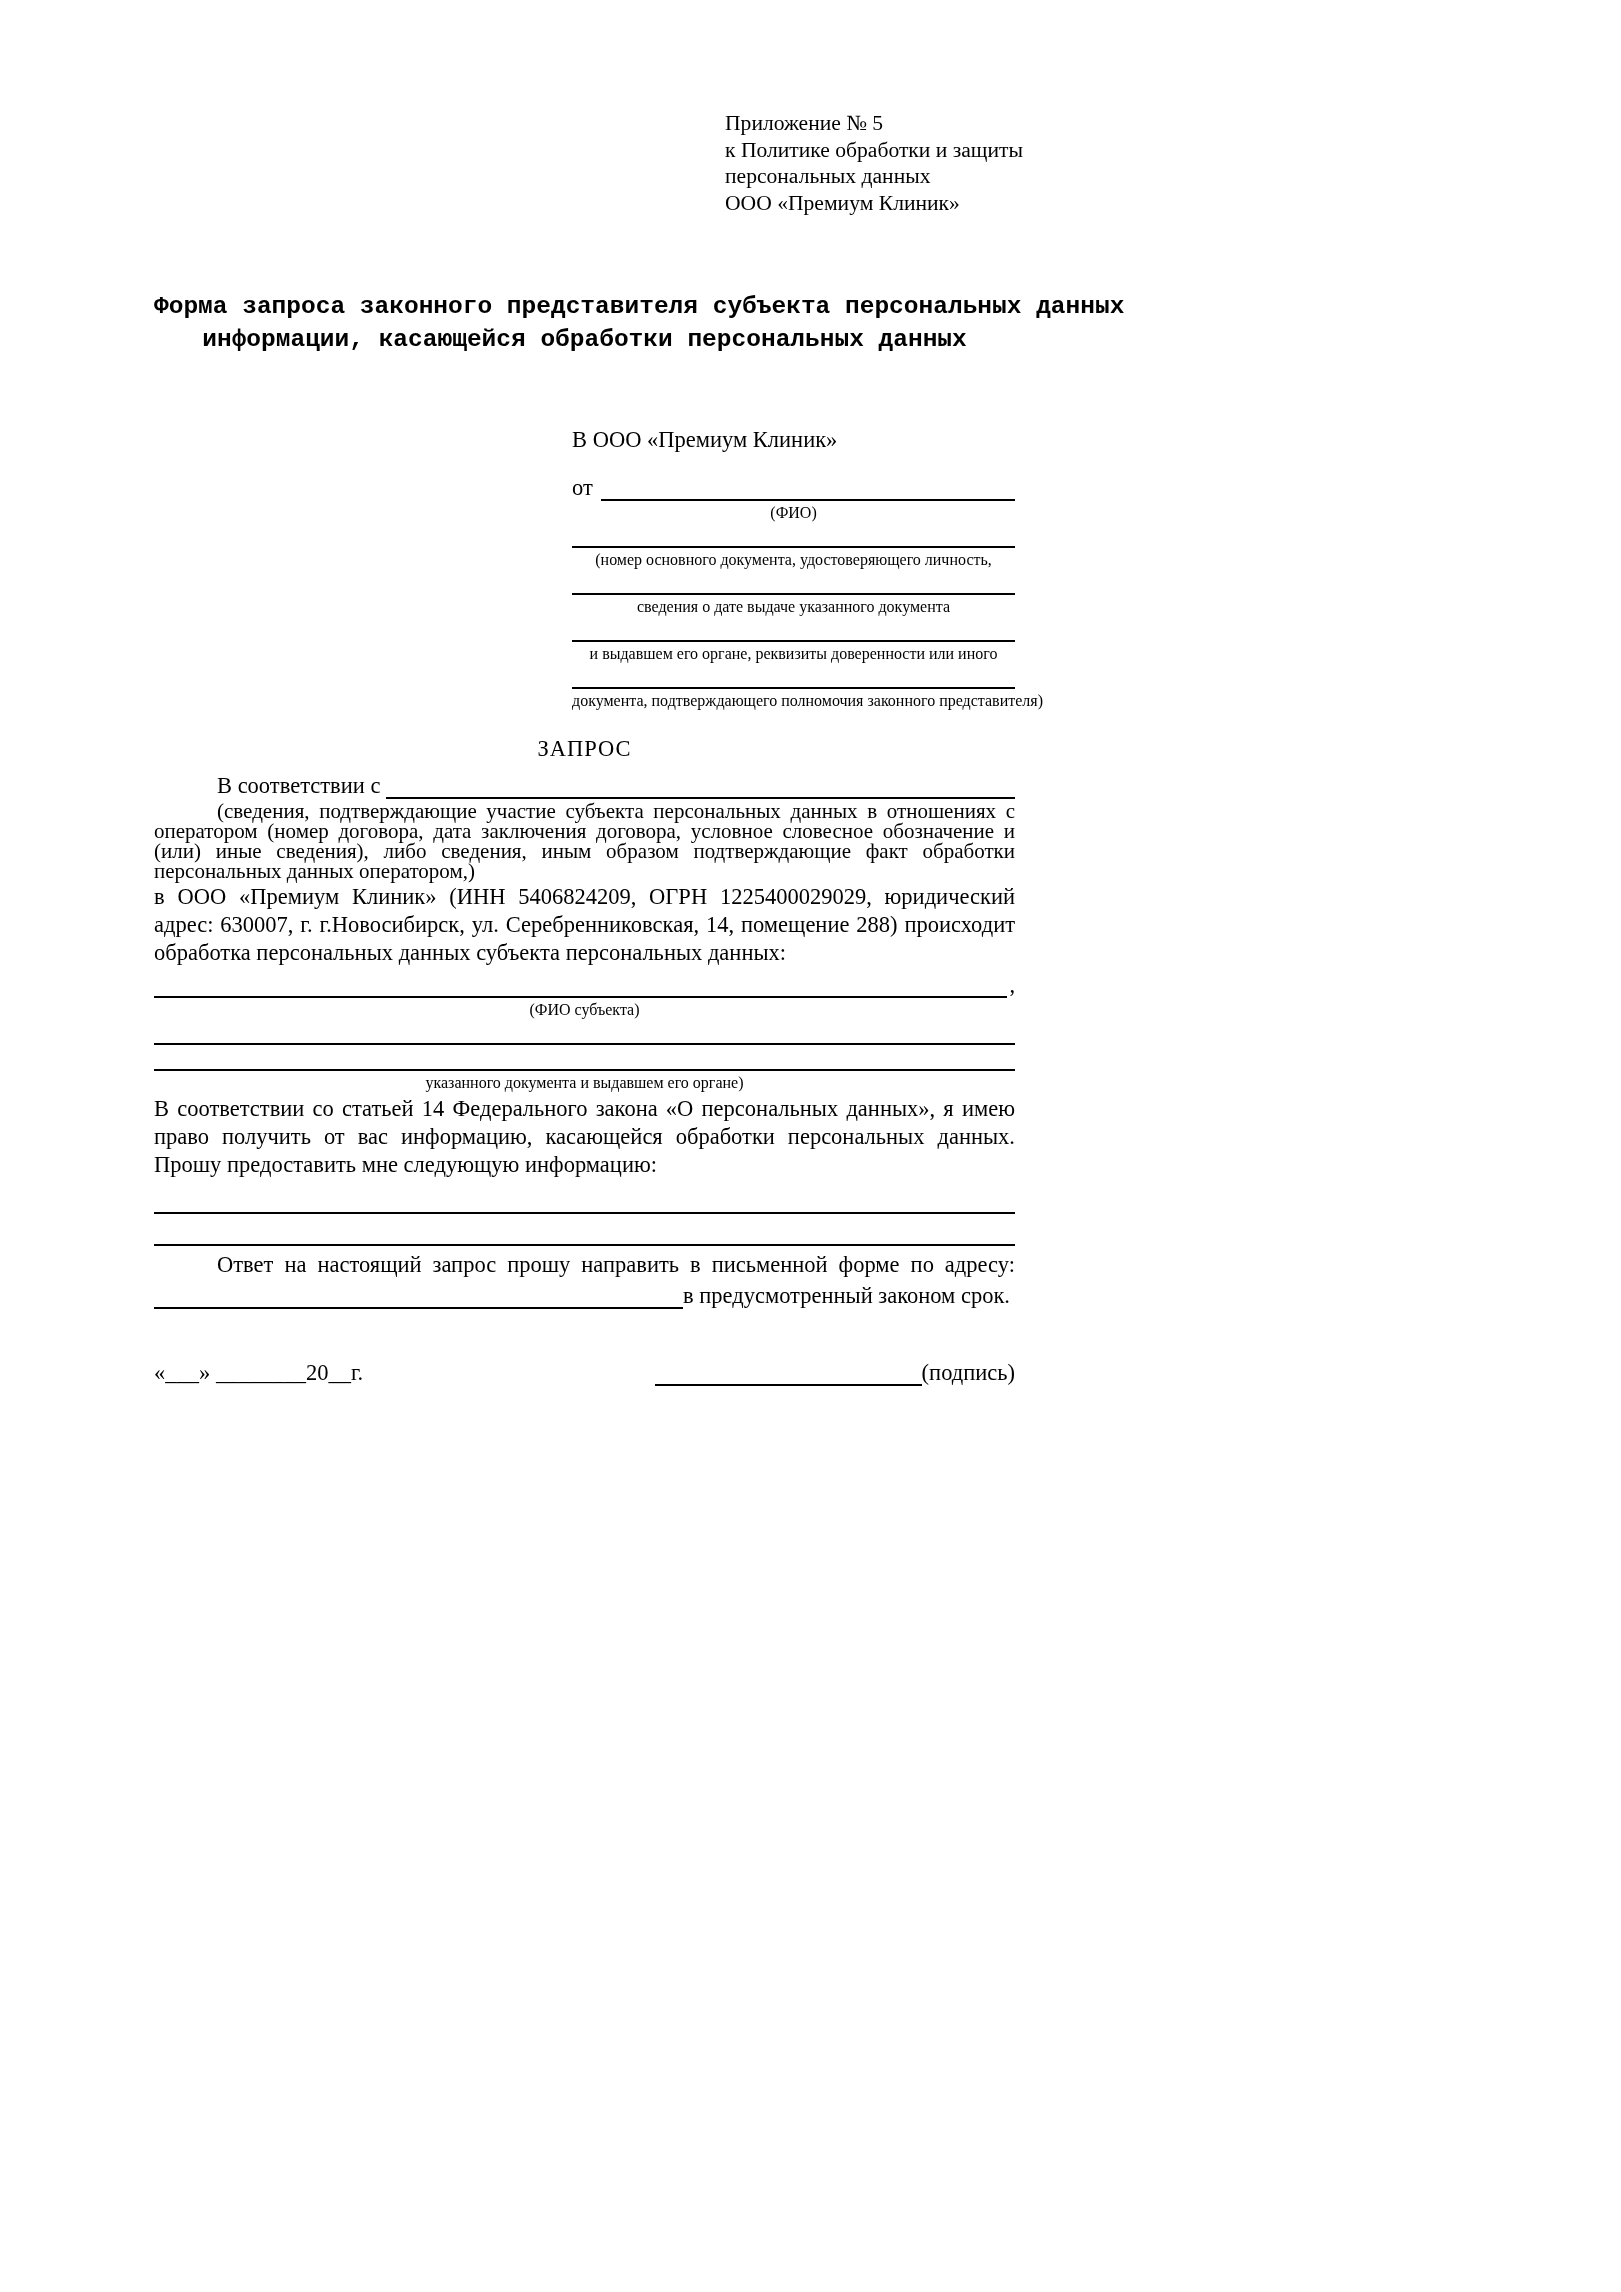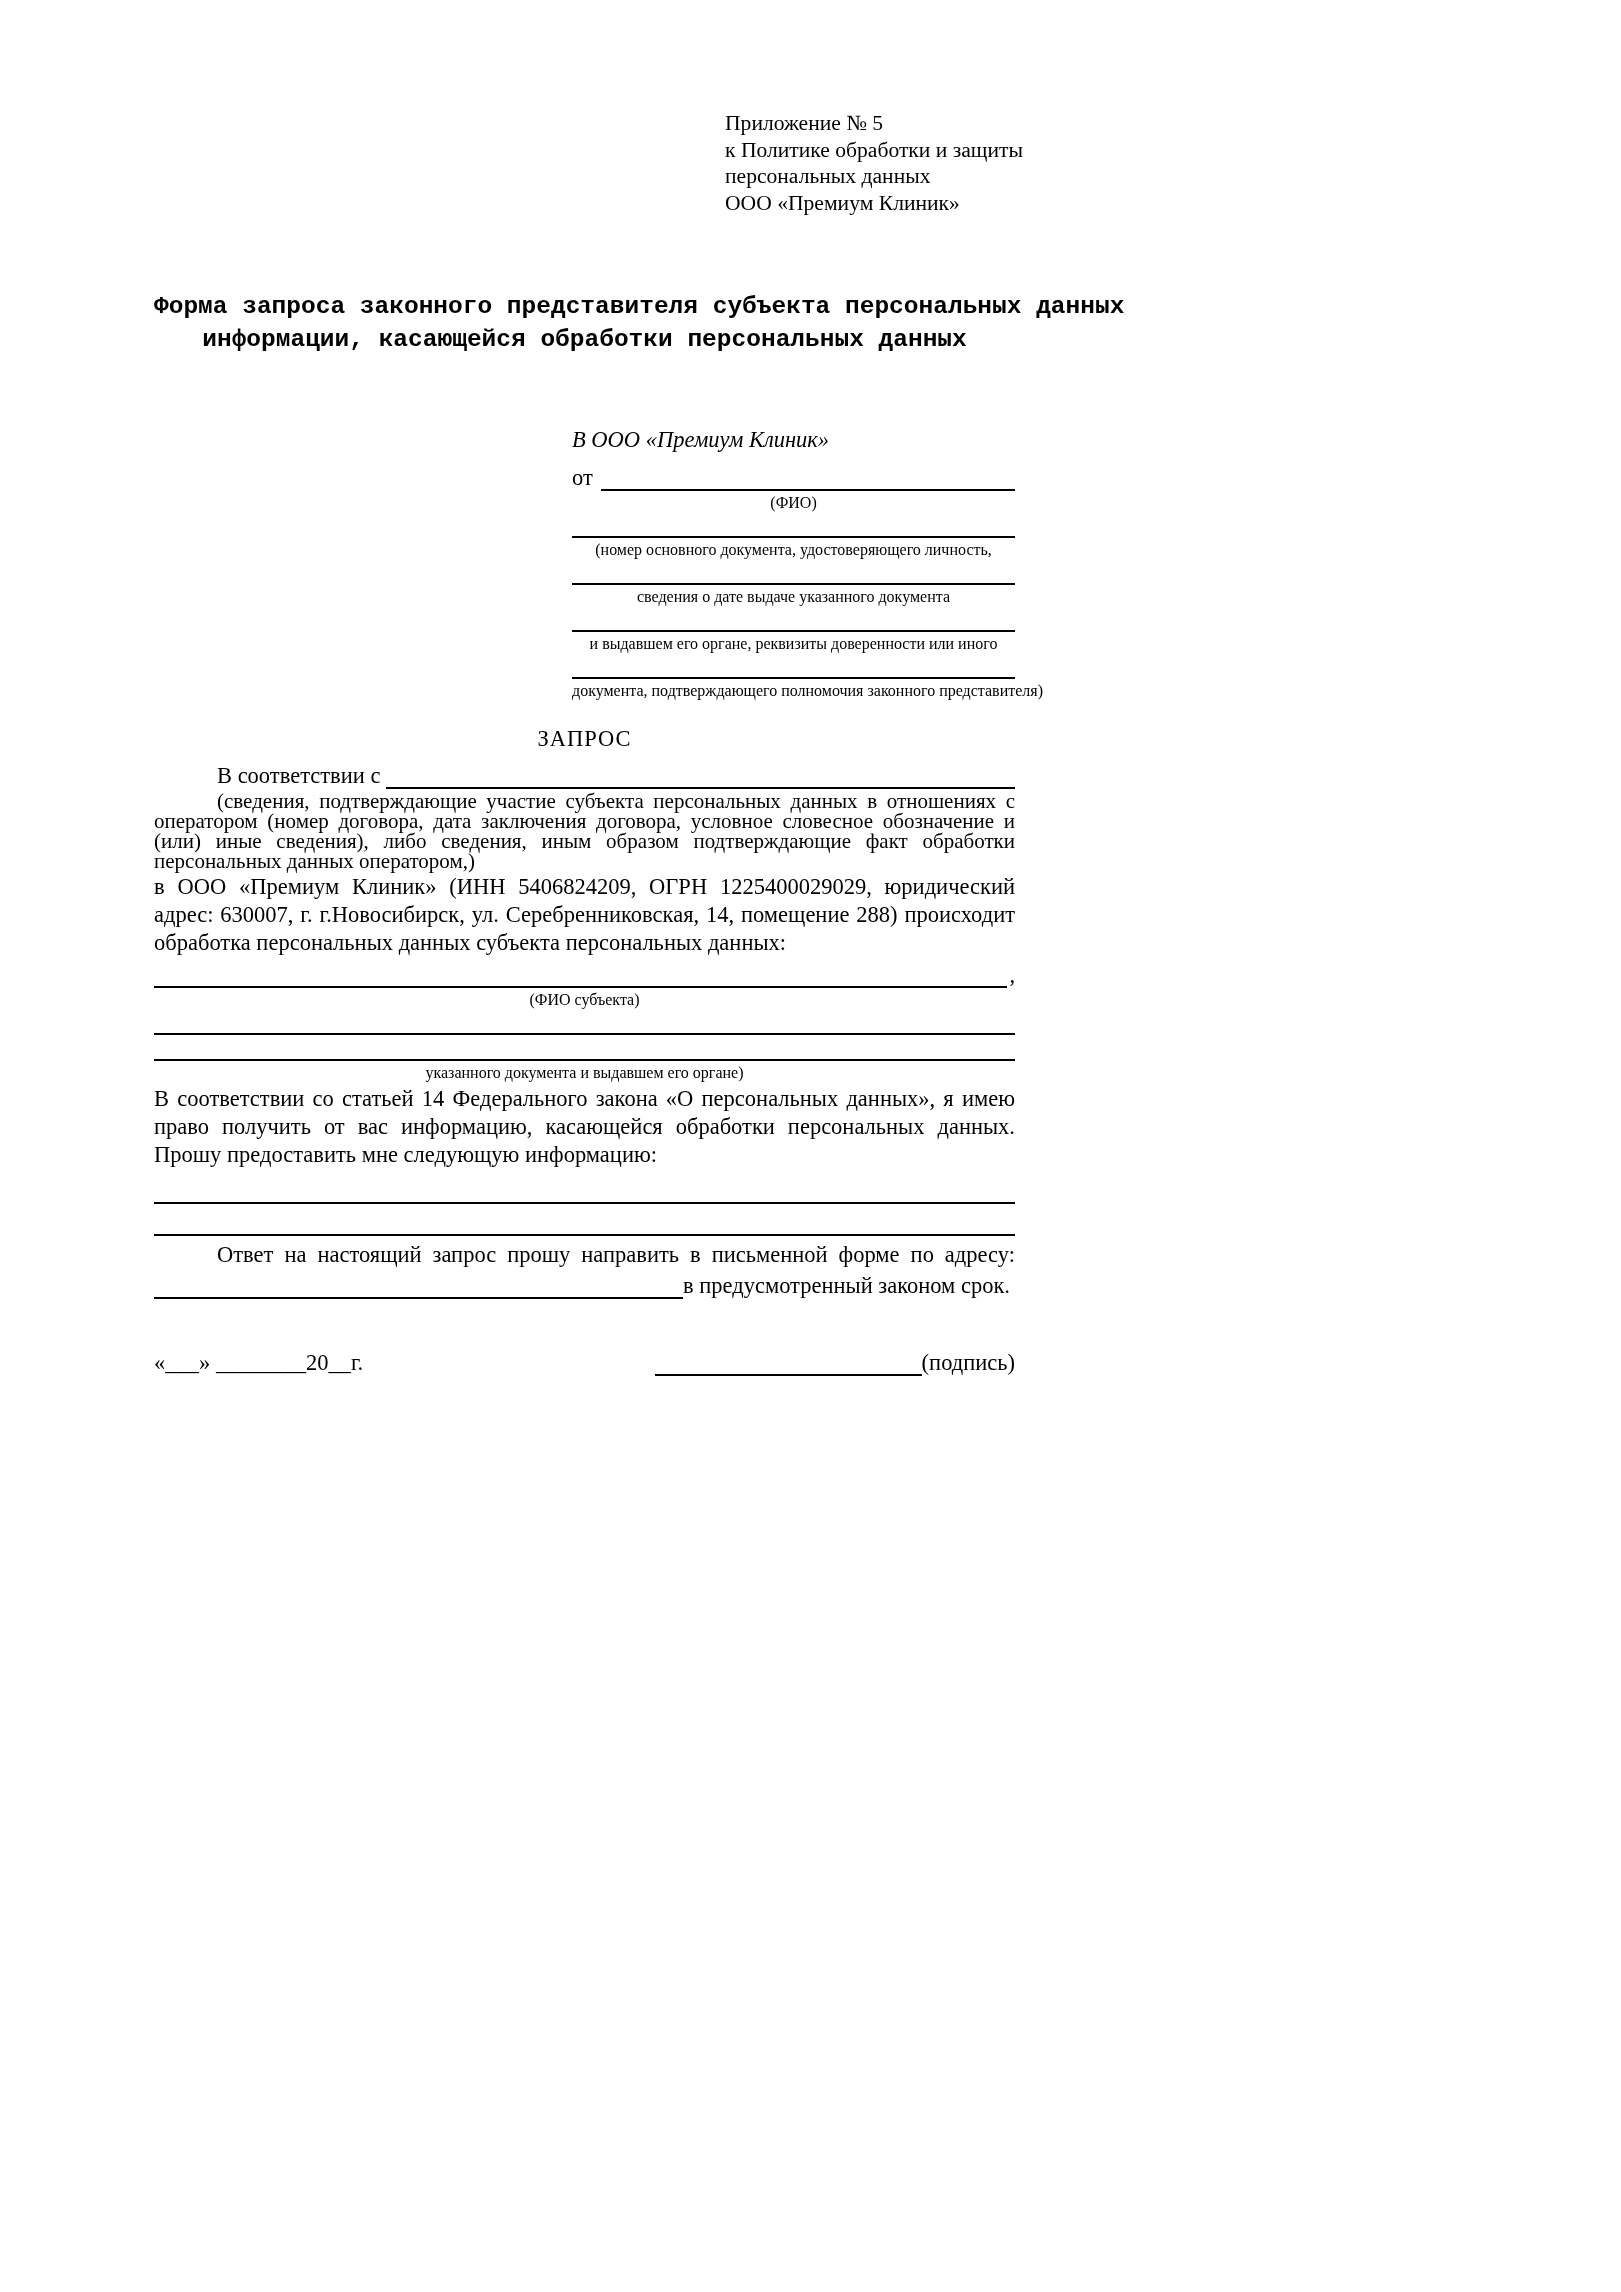--- a/index.html
+++ b/index.html
@@ -15,21 +15,21 @@
   }
   .content { position: absolute; left: 154px; top: 0; width: 861px; }
 
   .appendix { margin-top: 110px; margin-left: 571px; font-size: 21.6px; line-height: 26.5px; }
   .appendix div { white-space: nowrap; }
 
   .title { margin-top: 74px; text-align: center; font-weight: bold; font-size: 24.5px; line-height: 33px; }
   .title div { white-space: nowrap; font-family: Liberation Mono, monospace; }
 
   .recipient { margin-top: 71px; margin-left: 418px; width: 443px; font-size: 22.5px; }
-  .recipient .to-line { margin-bottom: 7px; font-style: italic; }
+  .recipient .to-line { margin-bottom: 17px; }
   .flexline { display: flex; align-items: flex-end; }
   .flexline .label { margin-right: 7.8px; white-space: nowrap; }
   .fill { flex: 1 1 auto; border-bottom: 2px solid #000; }
   .blank { height: 25.5px; border-bottom: 2px solid #000; }
   .cap { font-size: 16px; line-height: 19.6px; text-align: center; white-space: nowrap; padding-top: 2px; }
 
   .zapros { margin-top: 25.5px; text-align: center; font-size: 22.5px; letter-spacing: 1px; }
 
   .intro { display: flex; align-items: flex-end; margin-top: 5.9px; font-size: 22.5px; height: 31px; justify-content: center; }
   .intro .label { padding-left: 63px; margin-right: 5.9px; white-space: nowrap; }

